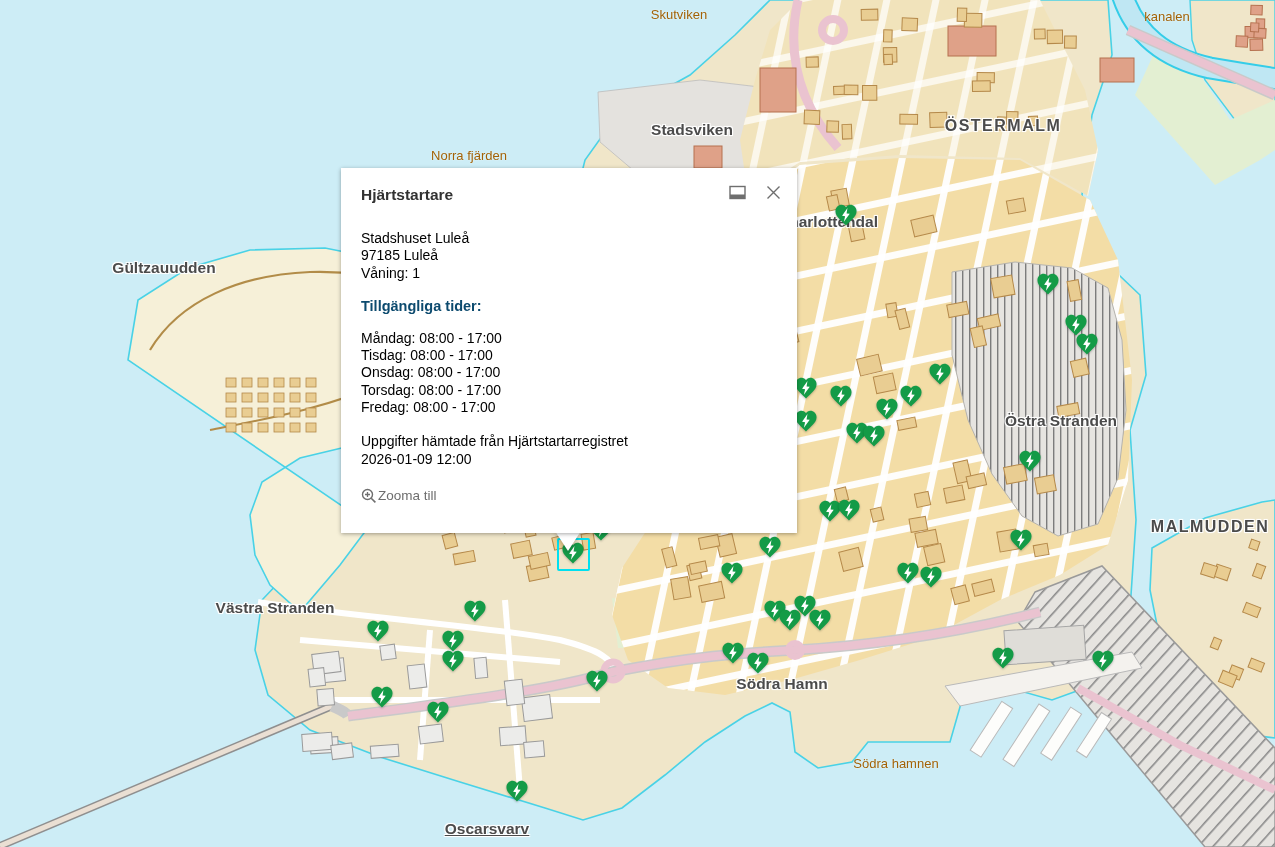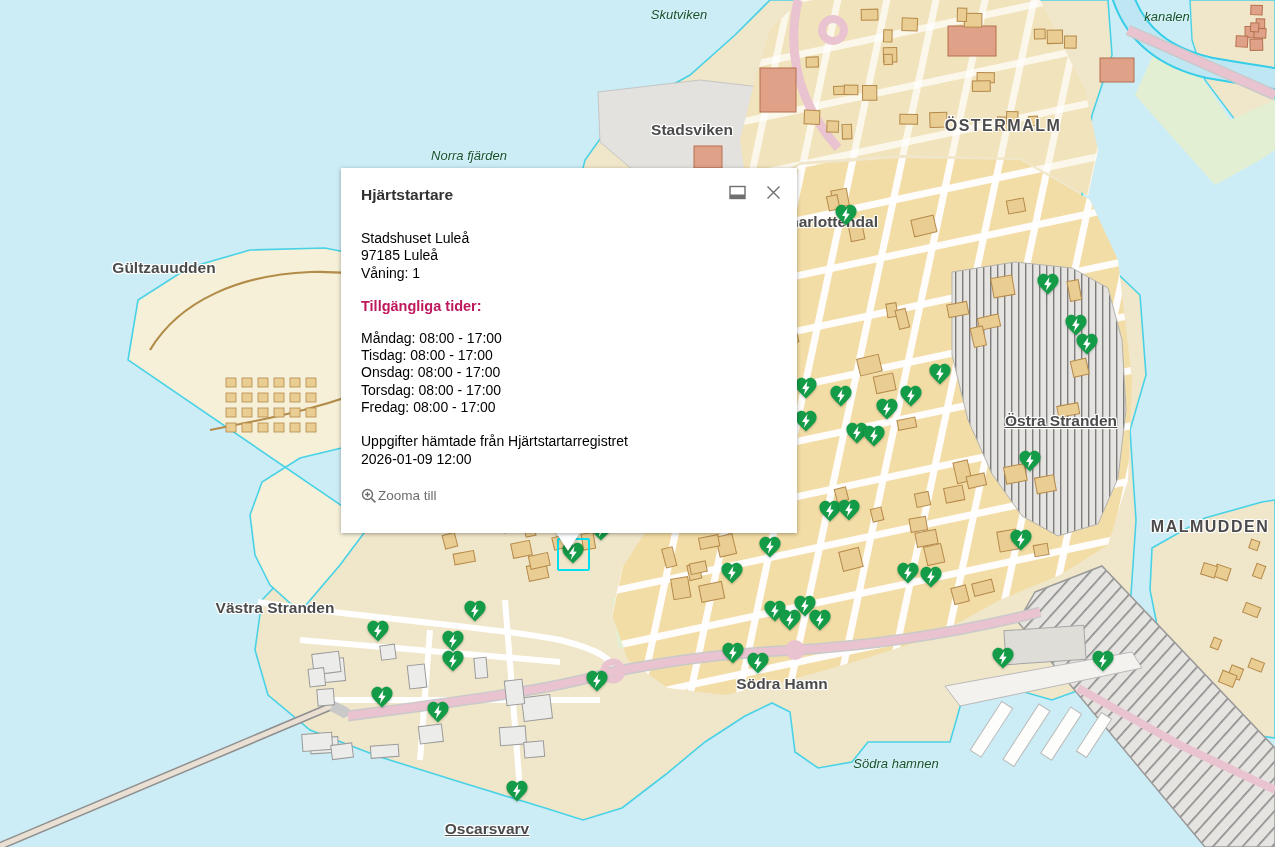--- a/index.html
+++ b/index.html
@@ -6,37 +6,37 @@
   #screen{position:relative;width:1275px;height:847px;overflow:hidden;
           font-family:"Liberation Sans","DejaVu Sans",sans-serif;background:#cdedf6;}
   #map-svg{position:absolute;left:0;top:0;z-index:0;}
   #labels-layer{position:absolute;inset:0;z-index:2;pointer-events:none;}
   .map-label{position:absolute;transform:translate(-50%,-50%);white-space:nowrap;
      font-weight:bold;color:#4b4b4b;
      text-shadow:-1px -1px 0 rgba(255,255,255,.95),1px -1px 0 rgba(255,255,255,.95),
                  -1px 1px 0 rgba(255,255,255,.95),1px 1px 0 rgba(255,255,255,.95),0 0 3px #fff;}
   .map-label.place{font-size:15.5px;}
   .map-label.area{font-size:16px;letter-spacing:1.5px;}
-  .map-label.water{font-size:13px;font-style:italic;font-weight:normal;color:#14532d;
+  .map-label.water{font-size:13px;font-weight:normal;color:#a16207;
      text-shadow:0 0 2px rgba(255,255,255,.8);}
   #markers-layer{position:absolute;inset:0;z-index:3;}
   .marker{position:absolute;width:26px;height:26px;cursor:pointer;}
   .marker svg{display:block;filter:drop-shadow(0 1px 1px rgba(0,0,0,.25));}
   .marker.selected::after{content:"";position:absolute;left:-3px;top:-2px;width:29px;height:29px;
      border:2.5px solid #00e0f0;border-radius:2px;}
   
   #popup{position:absolute;left:341px;top:168px;width:456px;height:365px;background:#fff;
      z-index:10;box-shadow:0 1px 4px rgba(0,0,0,.35);box-sizing:border-box;
      padding:18px 20px 14px 20px;color:#323232;}
   #popup-pointer{position:absolute;left:555px;top:531px;z-index:9;width:0;height:0;
      border-left:13px solid transparent;border-right:13px solid transparent;
      border-top:20px solid #fff;filter:drop-shadow(0 2px 2px rgba(0,0,0,.25));}
   #popup-title{font-size:15.5px;font-weight:bold;margin:0 0 26px 0;}
   .popup-block .tline{font-size:14px;line-height:17.3px;color:#000000;}
-  .popup-heading{font-size:14.5px;font-weight:bold;color:#be185d;margin:16px 0 16px 0;}
+  .popup-heading{font-size:14.5px;font-weight:bold;color:#0c4a6e;margin:16px 0 16px 0;}
   .popup-block{margin:0 0 16px 0;}
   #popup-actions{position:absolute;right:14px;top:14px;display:flex;gap:16px;align-items:center;}
   .popup-icon-btn{width:20px;height:20px;display:flex;align-items:center;justify-content:center;
      color:#6e6e6e;cursor:pointer;background:none;border:none;padding:0;}
   #zoom-to-row{display:flex;align-items:center;gap:1px;color:#6e6e6e;font-size:13.5px;
      margin-top:20px;cursor:pointer;}
 </style>
 </head>
 <body>
 
@@ -296,21 +296,21 @@
 
   <div id="labels-layer">
       <div class="map-label water" style="left: 679px; top: 14px;">Skutviken</div>
       <div class="map-label water" style="left: 1167px; top: 16px;">kanalen</div>
       <div class="map-label water" style="left: 469px; top: 155px;">Norra fjärden</div>
       <div class="map-label water" style="left: 896px; top: 763px;">Södra hamnen</div>
       <div class="map-label place" style="left: 672px; top: 130px; padding-left: 40px;">Stadsviken</div>
       <div class="map-label area" style="left: 1003px; top: 126px;">ÖSTERMALM</div>
       <div class="map-label place" style="left: 828px; top: 222px;">Charlottendal</div>
       <div class="map-label place" style="left: 164px; top: 268px;">Gültzauudden</div>
-      <div class="map-label place" style="left: 1061px; top: 421px; text-decoration: underline;">Östra Stranden</div>
+      <div class="map-label place" style="left: 1061px; top: 421px;">Östra Stranden</div>
       <div class="map-label area" style="left: 1210px; top: 527px;">MALMUDDEN</div>
       <div class="map-label place" style="left: 275px; top: 608px;">Västra Stranden</div>
       <div class="map-label place" style="left: 778px; top: 684px; padding-left: 8px;">Södra Hamn</div>
       <div class="map-label place" style="left: 487px; top: 829px; text-decoration: underline;">Oscarsvarv</div>
     </div>
 
   <div id="markers-layer">
       <div class="marker" style="left: 833px; top: 202px;">
         <svg viewBox="0 0 32 32" width="26" height="26">
           <use href="#aed-heart"></use>

